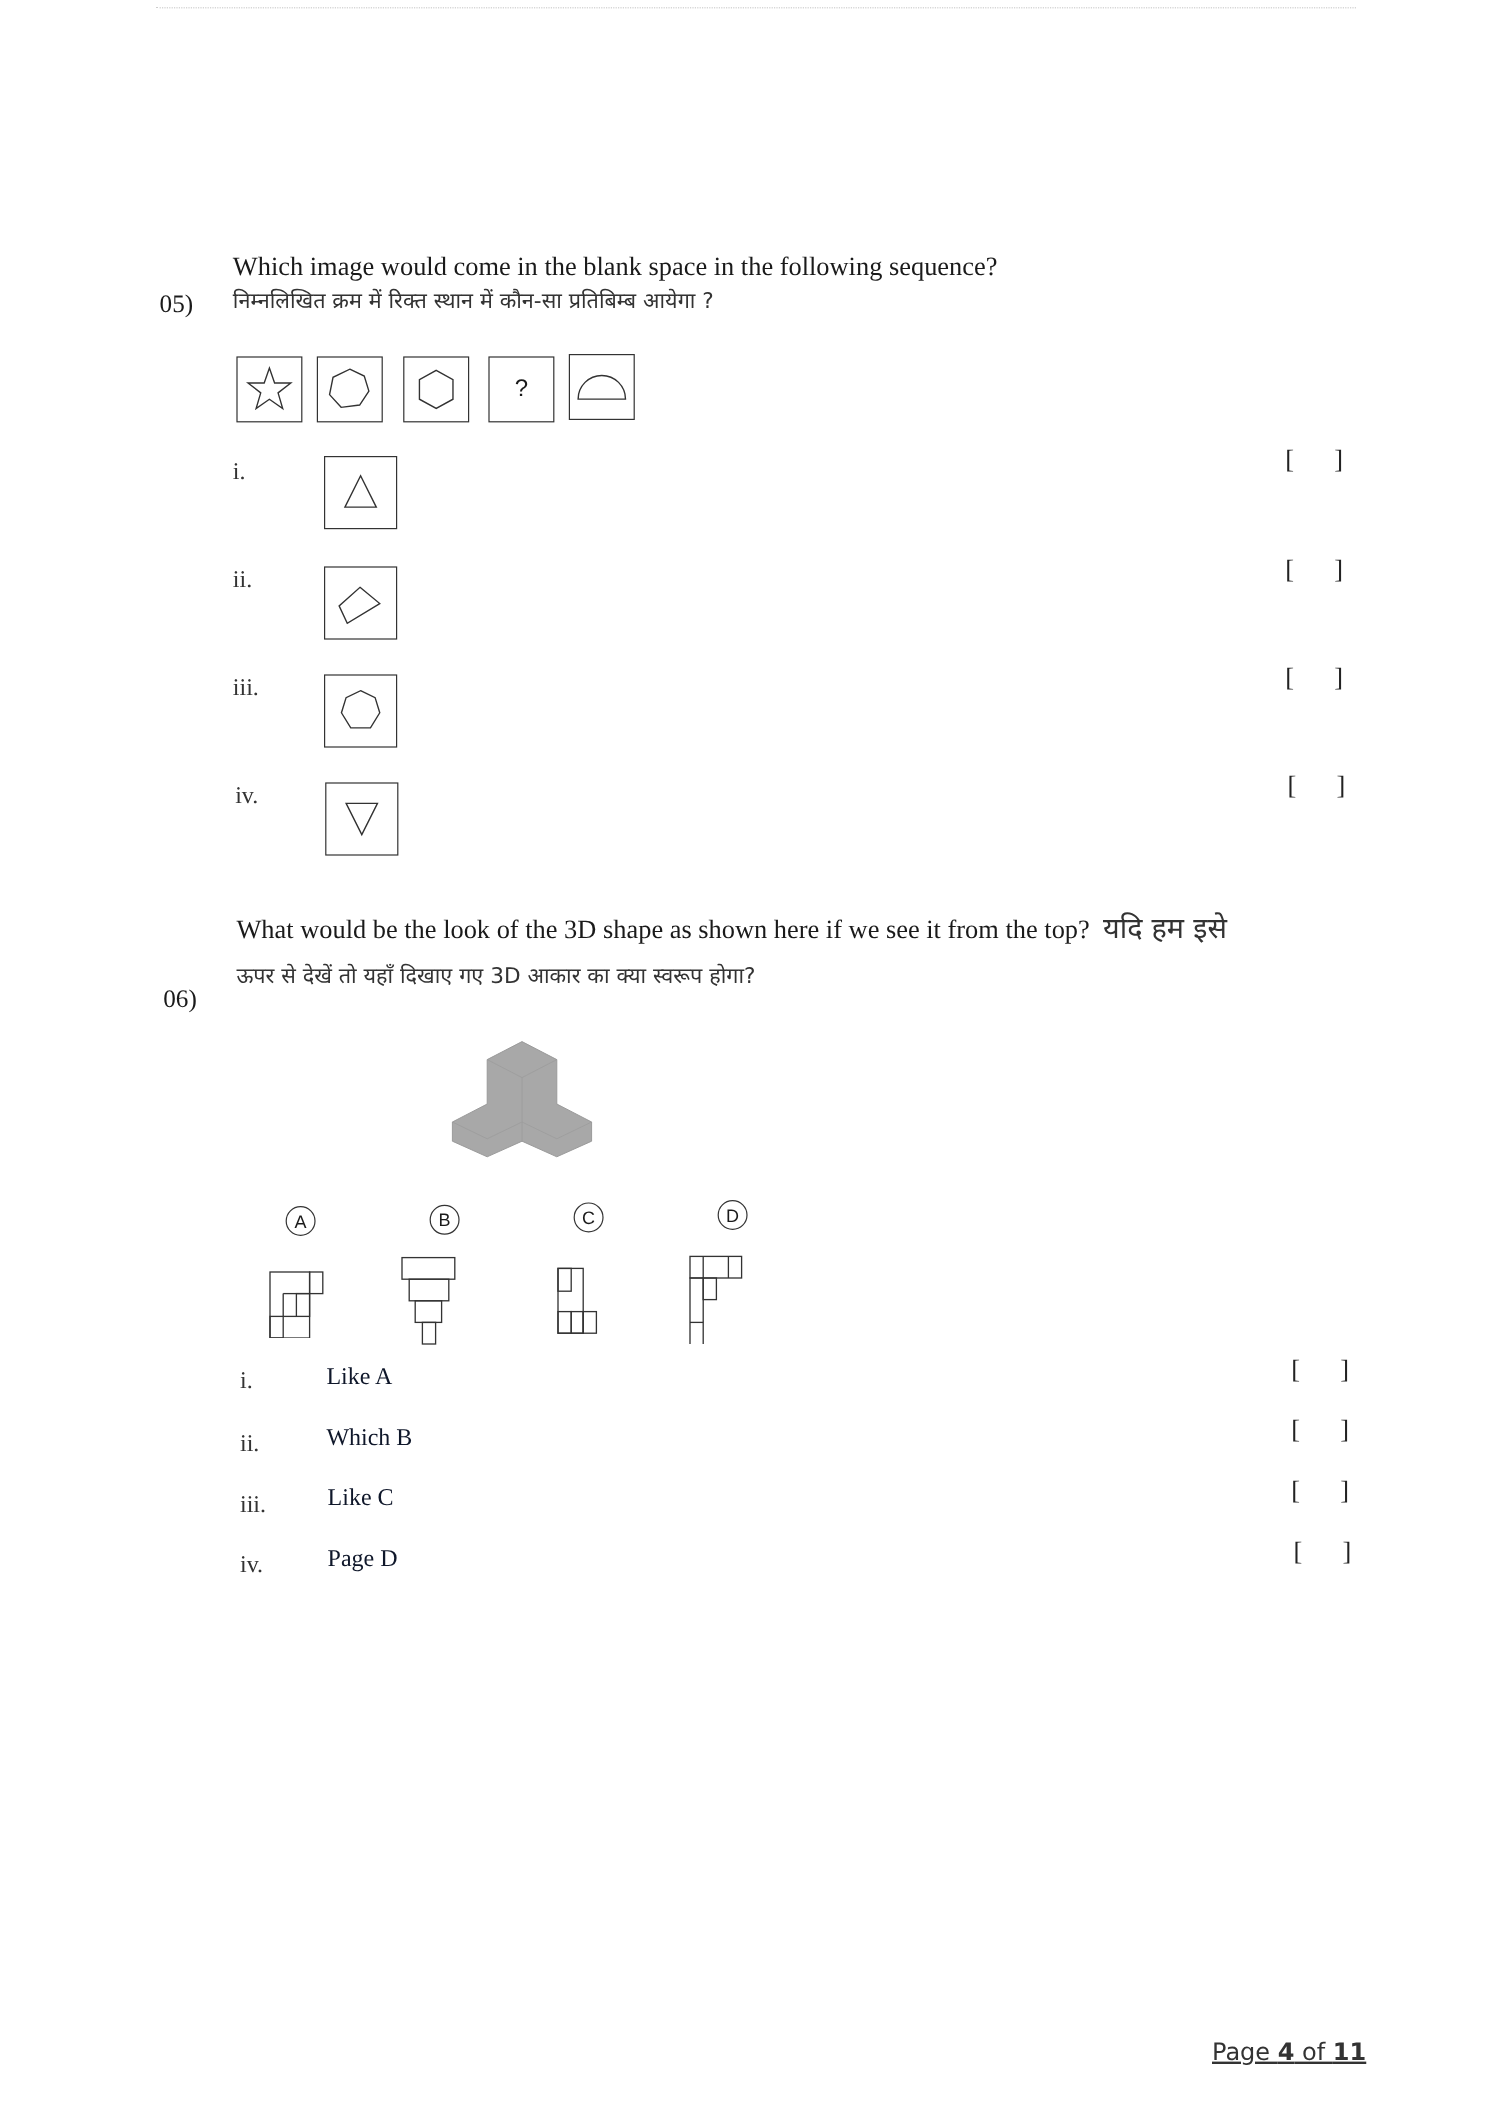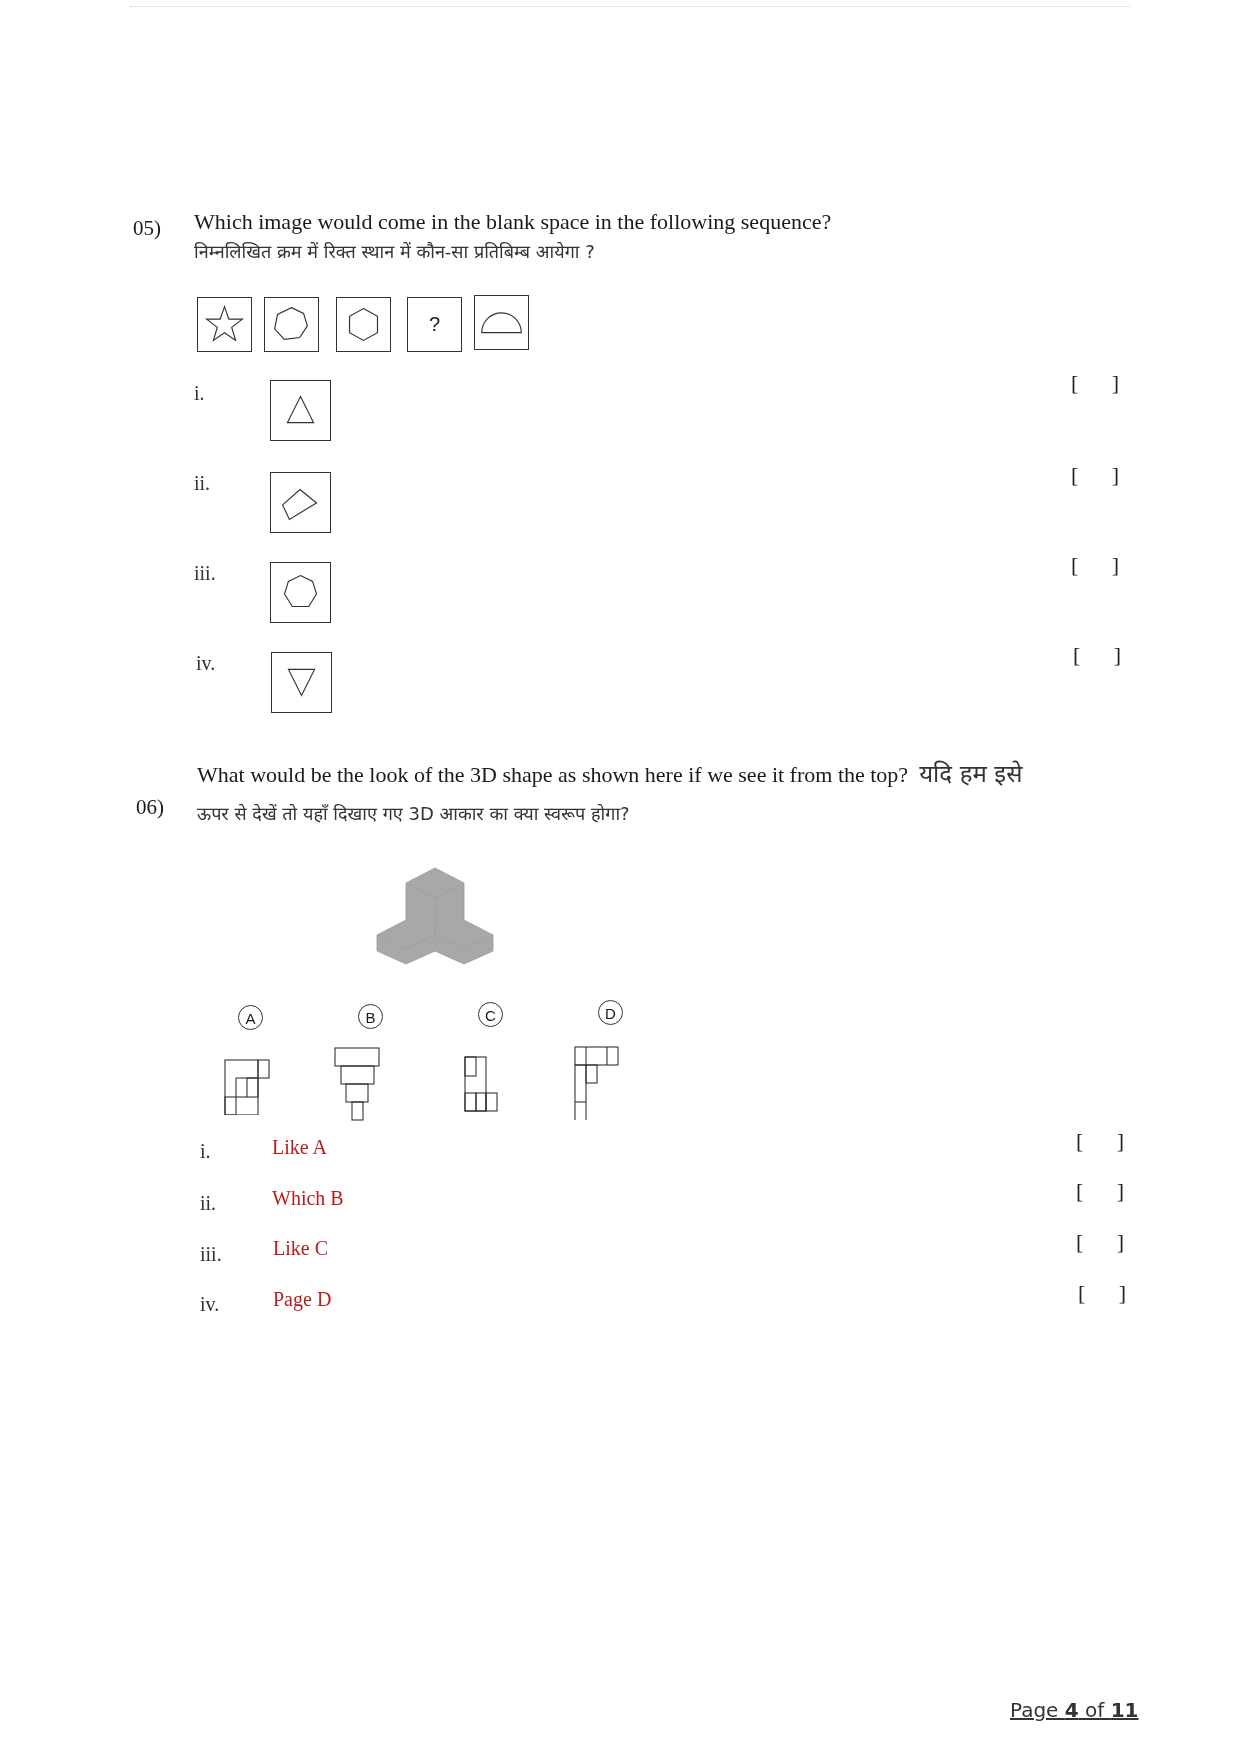--- a/index.html
+++ b/index.html
@@ -1,26 +1,26 @@
 <!DOCTYPE html>
 <html><head>
 <meta charset="utf-8">
 <style>
   html, body { margin:0; padding:0; background:#fff; }
   body { width:1241px; height:1754px; position:relative; overflow:hidden;
          font-family:"Liberation Serif", "DejaVu Serif", serif; color:#1a1a1a; }
   .abs { position:absolute; }
-  .qnum { font-size:21px; }
+  .qnum { font-size:21px;margin-top:25px; }
   .qtext { font-size:22px; line-height:28px; white-space:nowrap; }
   .hindi { font-family:"DejaVu Sans", sans-serif; font-size:18px; line-height:28px; white-space:nowrap; color:#333; }
   .box { position:absolute; border:1.5px solid #333; background:#fff; box-sizing:border-box; }
   .box svg { width:100%; height:100%; display:block; }
   .roman { font-size:20px; color:#333; }
   .bracket { font-size:22px; color:#222; letter-spacing:14px; }
-  .optlabel { font-size:20px; color:#b91c1c; }
+  .optlabel { font-size:20px; color:#0f172a; }
   .circ { position:absolute; width:25px; height:25px; border:1.3px solid #333; border-radius:50%;
           font-family:"Liberation Sans", sans-serif; font-size:15px; text-align:center; line-height:25px; box-sizing:border-box; }
   .footer { font-family:"DejaVu Sans", sans-serif; font-size:20px; color:#333; }
   .footer b { font-weight:bold; }
   .topline { position:absolute; top:6px; left:130px; width:1000px; border-top:1px dotted #ccc; }
 </style>
 </head>
 <body>
 
 <div class="topline"></div>

